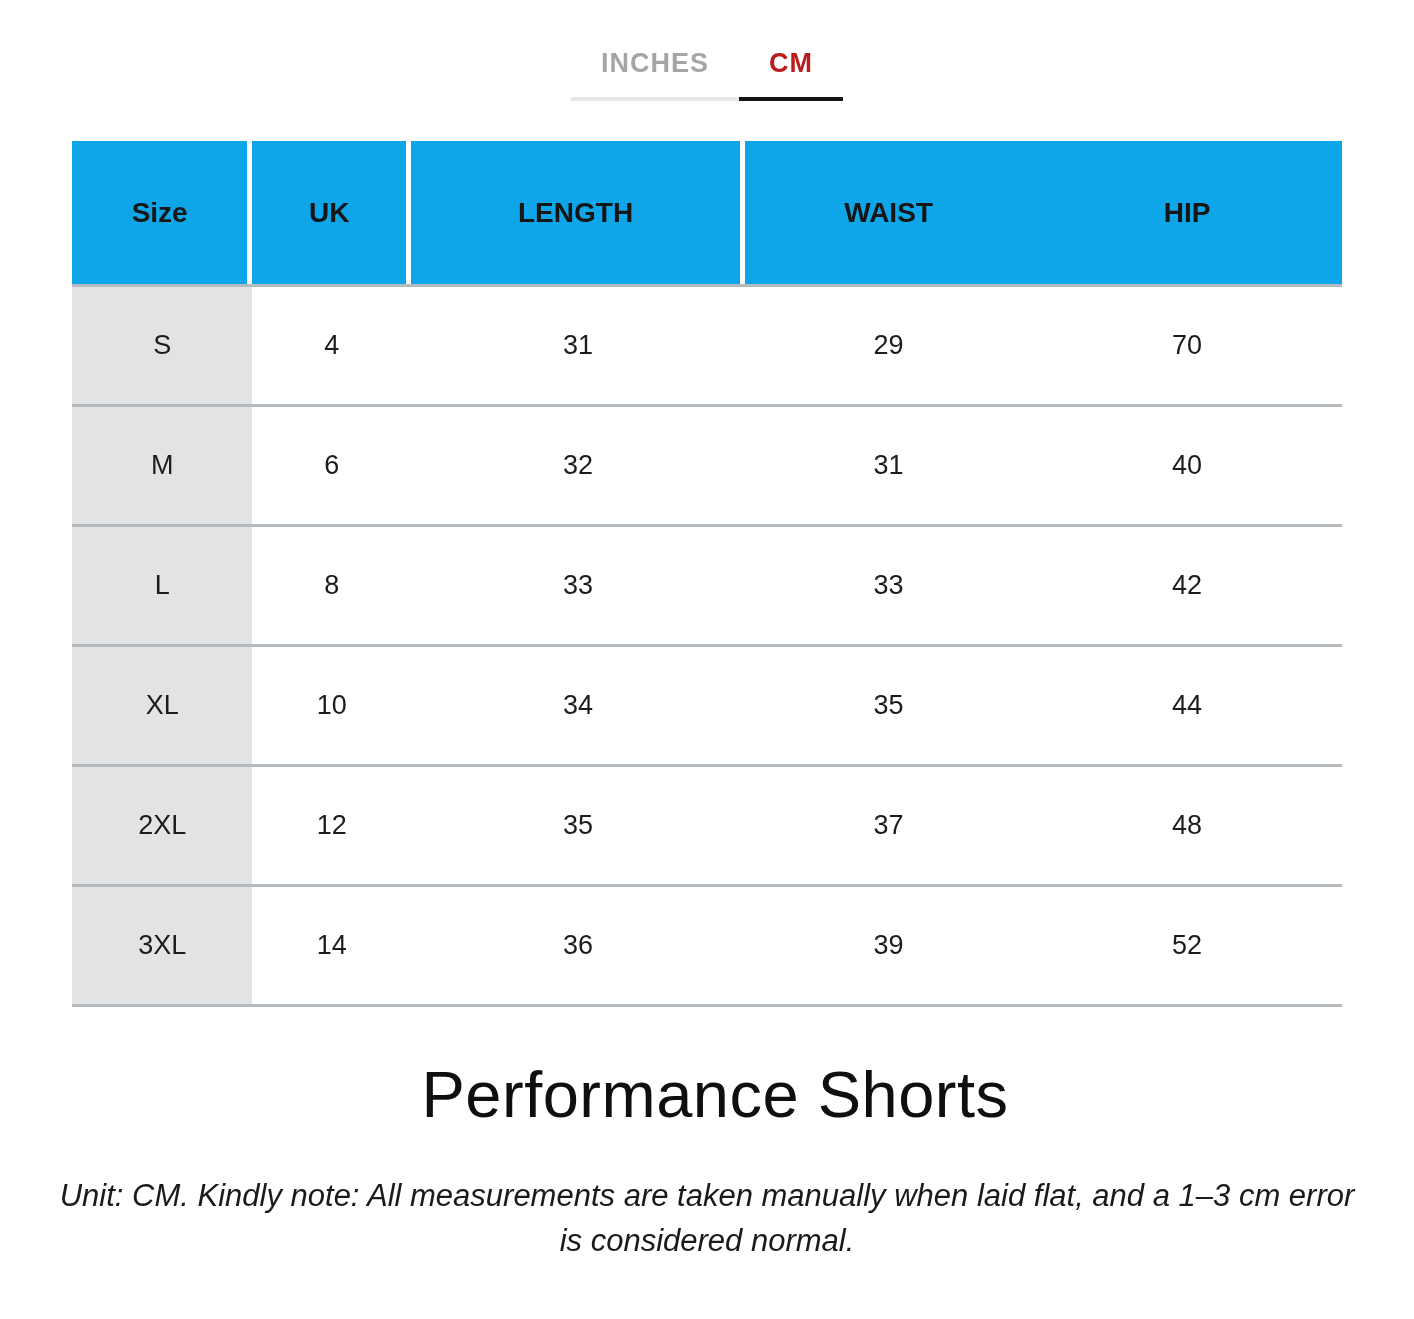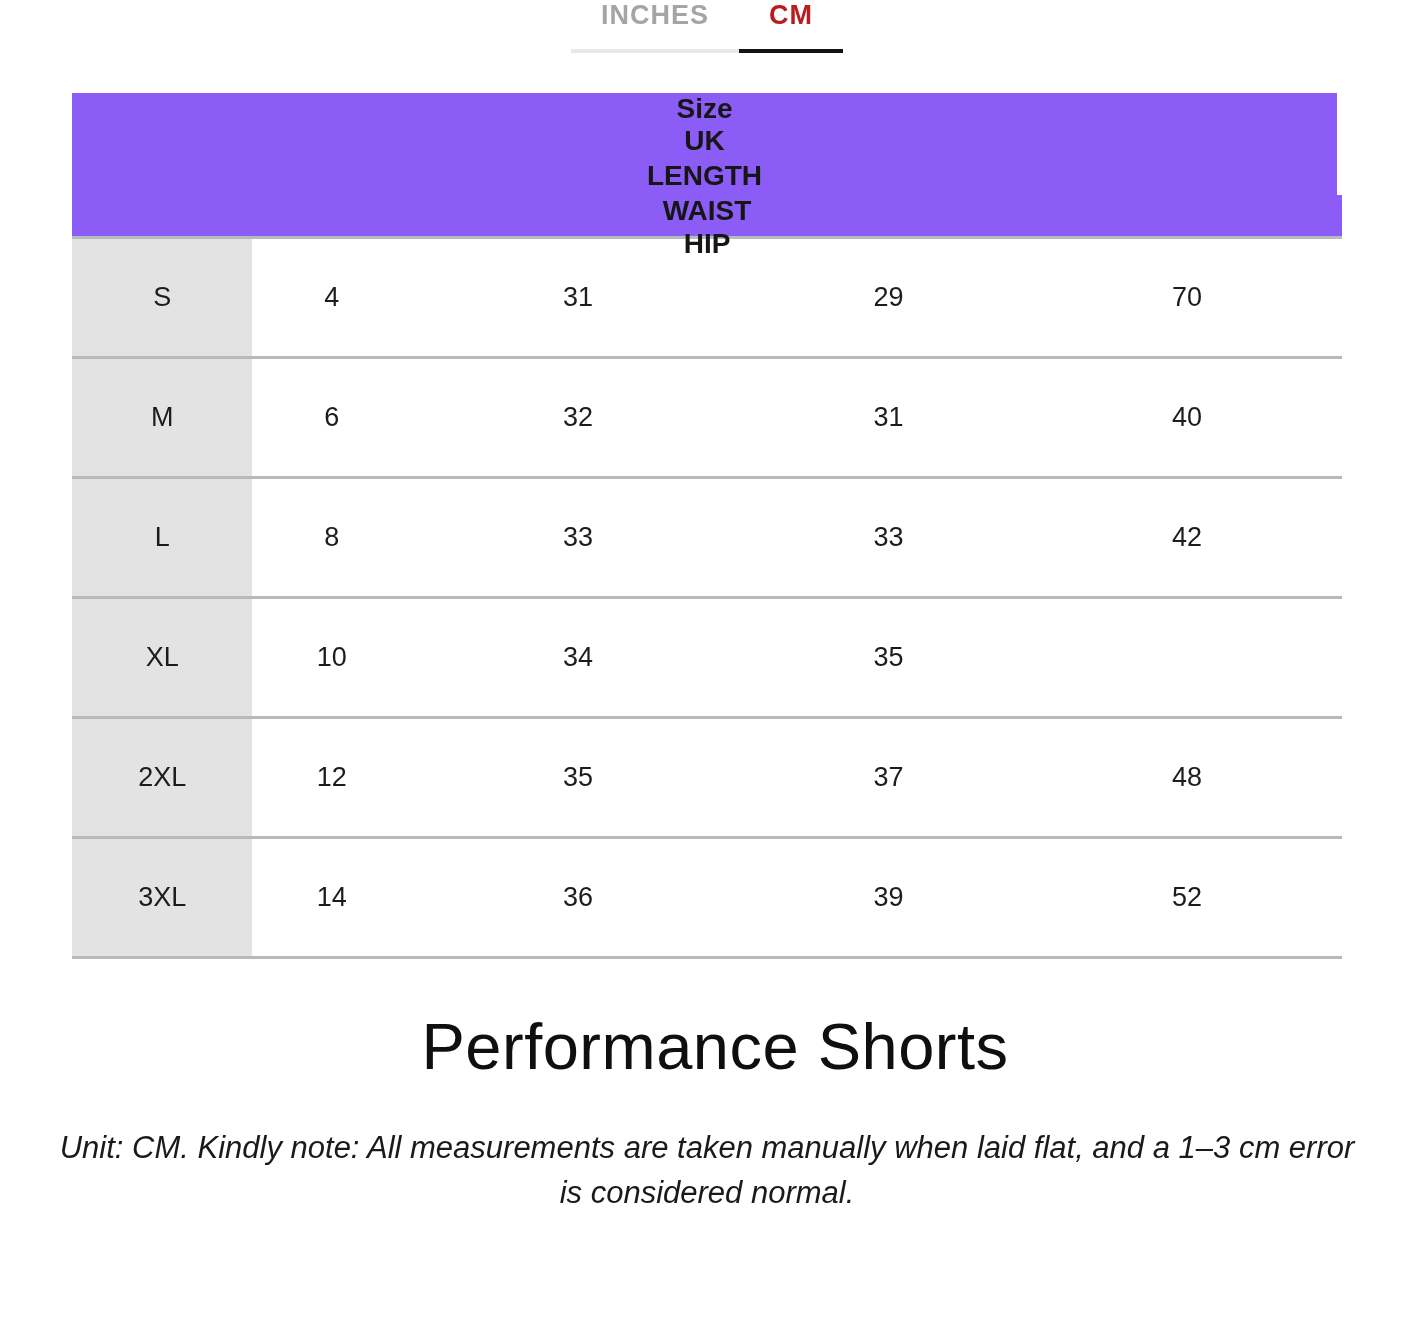--- a/index.html
+++ b/index.html
@@ -14,20 +14,21 @@
     width: 1414px;
     height: 1319px;
     background: #ffffff;
     overflow: hidden;
   }
 
   
   .tabs {
     display: flex;
     justify-content: center;
+    padding-top: 48px;
     align-items: center;
   }
   .tab {
     font-size: 27px;
     font-weight: bold;
     letter-spacing: 1px;
     padding: 0 30px 18px 30px;
     border-bottom: 4px solid transparent;
     cursor: pointer;
   }
@@ -41,23 +42,22 @@
   }
 
   
   .size-table {
     width: 1270px;
     margin: 40px auto 0 auto;
     border-bottom: 3px solid #b4babd;
   }
   .thead {
     display: flex;
-    background: #8b5cf6;
+    background: #0ea5e9;
     height: 143px;
-    flex-direction: column;
   }
   .hcell {
     display: flex;
     align-items: center;
     justify-content: center;
     font-weight: bold;
     font-size: 28px;
     color: #161616;
   }
   .hcell.gap { border-right: 5px solid #ffffff; }
@@ -137,20 +137,21 @@
           <div class="cell c1">8</div>
           <div class="cell c2">33</div>
           <div class="cell c3">33</div>
           <div class="cell c4">42</div>
         </div>
         <div class="trow">
           <div class="cell c0">XL</div>
           <div class="cell c1">10</div>
           <div class="cell c2">34</div>
           <div class="cell c3">35</div>
+          <div class="cell c4">44</div>
         </div>
         <div class="trow">
           <div class="cell c0">2XL</div>
           <div class="cell c1">12</div>
           <div class="cell c2">35</div>
           <div class="cell c3">37</div>
           <div class="cell c4">48</div>
         </div>
         <div class="trow">
           <div class="cell c0">3XL</div>

